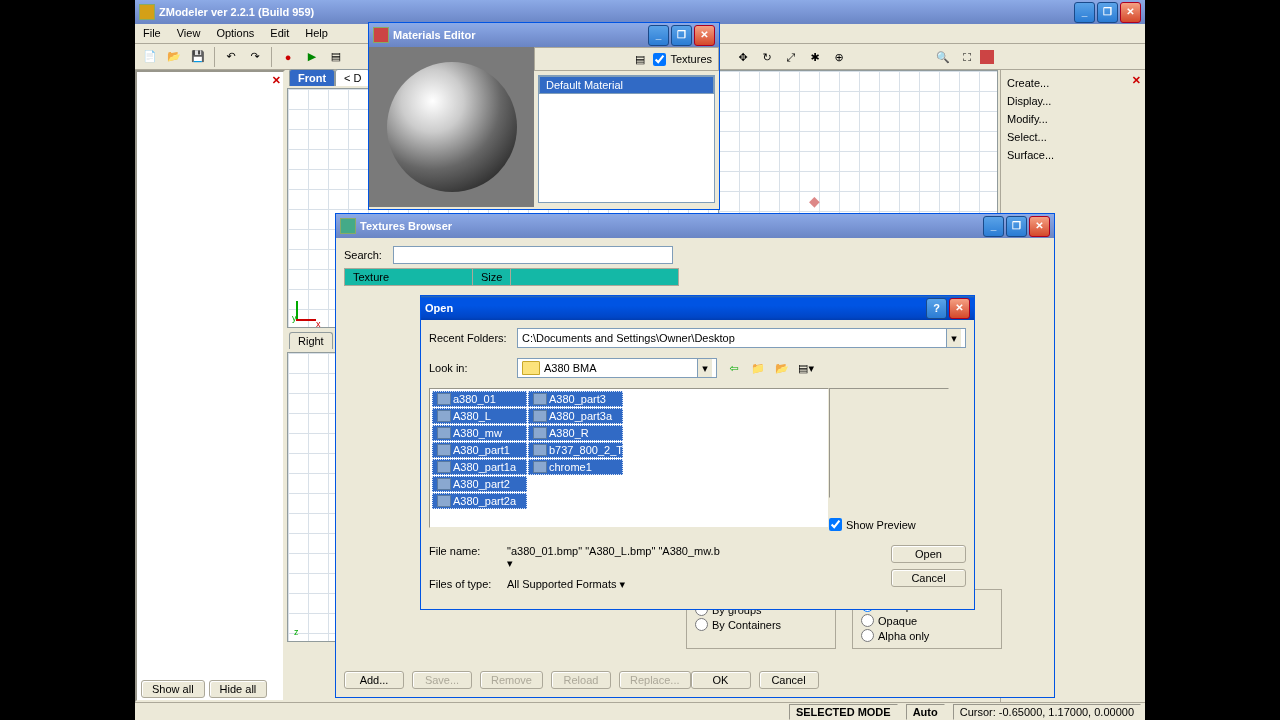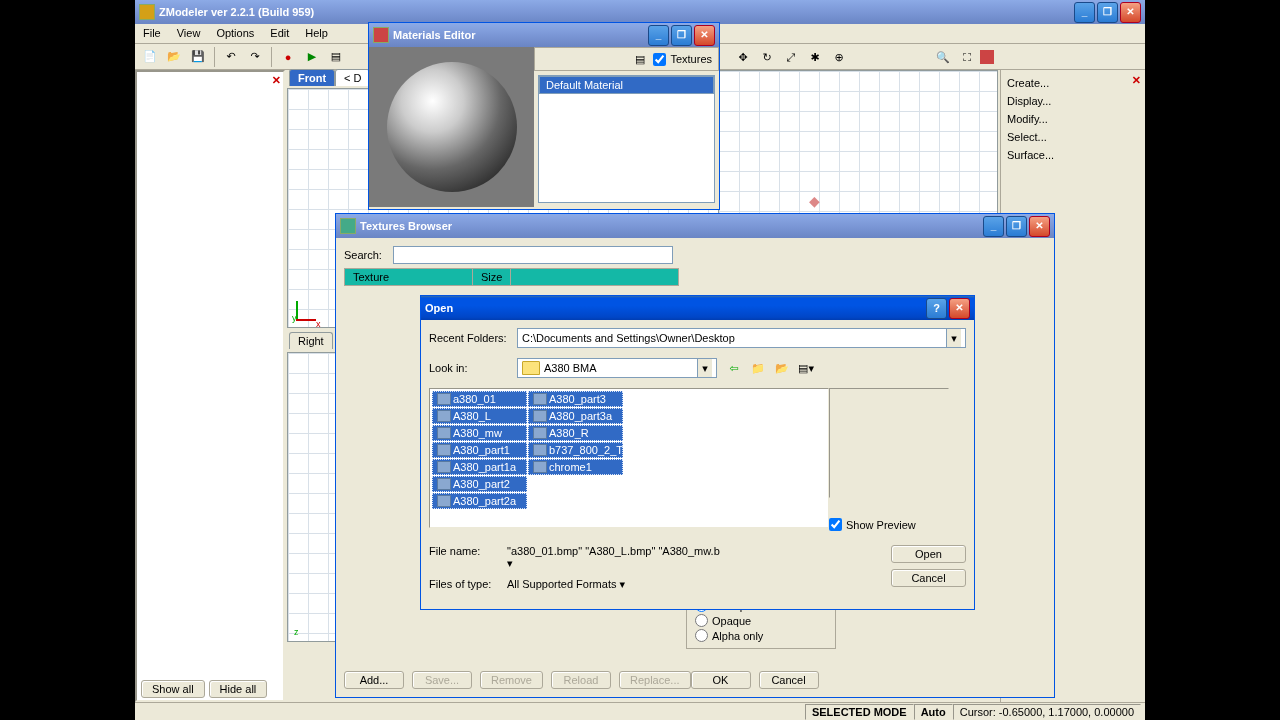--- a/index.html
+++ b/index.html
@@ -22,21 +22,21 @@
 .left-bottom { position: absolute; bottom: 2px; left: 4px; display: flex; gap: 4px; }
 .btn { background: #ece9d8; border: 1px solid #aca899; padding: 2px 10px; cursor: pointer; border-radius: 3px; box-shadow: inset 1px 1px 0 #fff; }
 .viewport-area { flex: 1; background: #ece9d8; position: relative; }
 .viewport { position: absolute; background: #fff; border: 1px solid #919b9c; }
 .view-tab { position: absolute; background: #fff; border: 1px solid #919b9c; border-bottom: none; padding: 2px 8px; border-radius: 3px 3px 0 0; }
 .view-tab.active { background: #3169c6; color: #fff; font-weight: bold; }
 .grid-bg { background-image: linear-gradient(to right, #d8e0e8 1px, transparent 1px), linear-gradient(to bottom, #d8e0e8 1px, transparent 1px); background-size: 20px 20px; }
 .right-panel { width: 145px; background: #ece9d8; border-left: 1px solid #aca899; padding: 4px; }
 .right-panel .item { padding: 3px 2px; cursor: pointer; }
 .right-panel .close-x { float: right; color: #c00; font-weight: bold; cursor: pointer; }
-.statusbar { position: absolute; bottom: 0; left: 0; right: 0; height: 18px; background: #ece9d8; border-top: 1px solid #aca899; display: flex; align-items: center; justify-content: flex-end; padding: 0 4px; }
+.statusbar { position: absolute; bottom: 0; left: 0; right: 0; height: 18px; background: #ece9d8; border-top: 1px solid #aca899; display: flex; align-items: center; justify-content: flex-end; padding: 0 4px; gap: 8px; }
 .status-seg { border: 1px inset #ece9d8; padding: 1px 6px; }
 .status-seg.bold { font-weight: bold; }
 
 
 .mat-editor { position: absolute; left: 233px; top: 22px; width: 352px; height: 188px; background: #ece9d8; border: 1px solid #0054e3; }
 .mat-body { display: flex; height: 160px; }
 .sphere-box { width: 165px; height: 160px; background: #7a7a7a; display: flex; align-items: center; justify-content: center; }
 .sphere { width: 130px; height: 130px; border-radius: 50%; background: radial-gradient(circle at 35% 30%, #fff 0%, #ccc 25%, #666 55%, #1a1a1a 90%); }
 .mat-right { flex: 1; display: flex; flex-direction: column; }
 .mat-toolbar { height: 24px; border: 1px solid #aca899; display: flex; align-items: center; justify-content: flex-end; padding: 0 6px; gap: 8px; }
@@ -221,20 +221,36 @@
         <input type="text" style="">
       </div>
       <div class="tex-headers">
         <div>Texture</div>
         <div>Size</div>
       </div>
     </div>
 
     <div style="position:absolute;bottom:48px;left:350px;right:10px;display:flex;gap:16px">
       <fieldset style="width:150px">
+        <div class="radio-group">
+          <div class="rg-row">
+              <input type="radio" checked="" style="">
+              <span>All (single list)</span>
+            </div>
+          <div class="rg-row">
+              <input type="radio" style="">
+              <span>By groups</span>
+            </div>
+          <div class="rg-row">
+              <input type="radio" style="">
+              <span>By Containers</span>
+            </div>
+        </div>
+      </fieldset>
+      <fieldset style="width:150px">
         <legend>as:</legend>
         <div class="radio-group">
           <div class="rg-row">
               <input type="radio" checked="" style="">
               <span>Transparent</span>
             </div>
           <div class="rg-row">
               <input type="radio" style="">
               <span>Opaque</span>
             </div>

